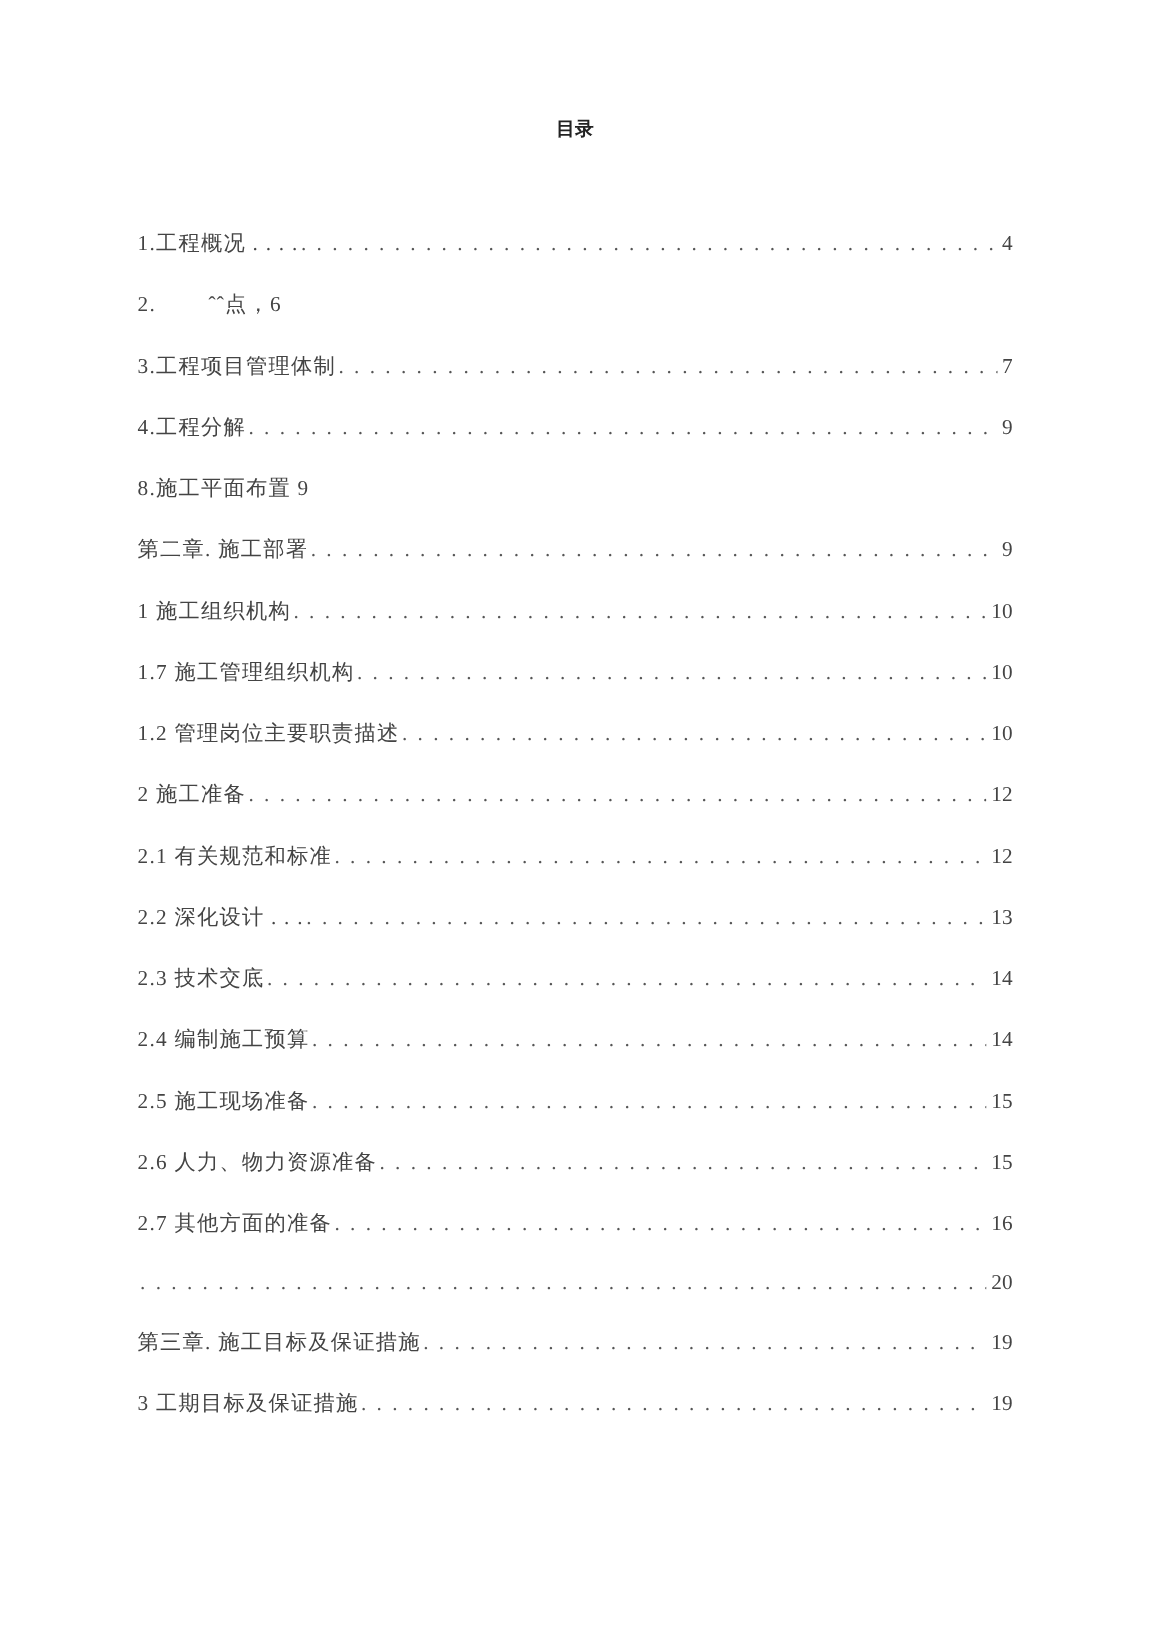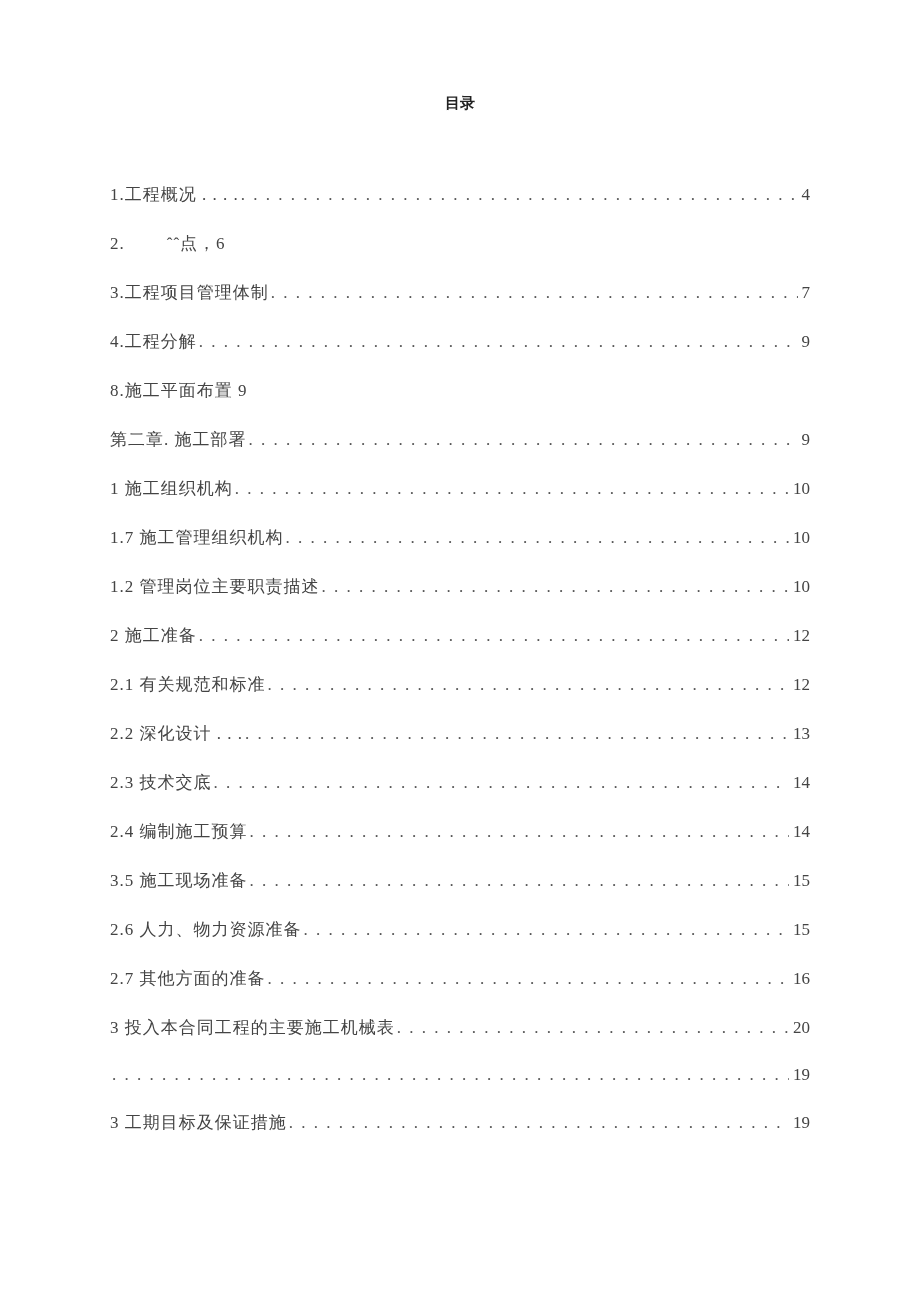--- a/index.html
+++ b/index.html
@@ -137,40 +137,40 @@
         <span class="toc-label">2.3 技术交底</span>
         <span class="toc-dots"></span>
         <span class="toc-page">14</span>
       </div>
       <div class="toc-row">
         <span class="toc-label">2.4 编制施工预算</span>
         <span class="toc-dots"></span>
         <span class="toc-page">14</span>
       </div>
       <div class="toc-row">
-        <span class="toc-label">3.5 施工现场准备</span>
+        <span class="toc-label">2.5 施工现场准备</span>
         <span class="toc-dots"></span>
         <span class="toc-page">15</span>
       </div>
       <div class="toc-row">
         <span class="toc-label">2.6 人力、物力资源准备</span>
         <span class="toc-dots"></span>
         <span class="toc-page">15</span>
       </div>
       <div class="toc-row">
         <span class="toc-label">2.7 其他方面的准备</span>
         <span class="toc-dots"></span>
         <span class="toc-page">16</span>
       </div>
       <div class="toc-row">
-        <span class="toc-label">3 投入本合同工程的主要施工机械表</span>
         <span class="toc-dots"></span>
         <span class="toc-page">20</span>
       </div>
       <div class="toc-row">
+        <span class="toc-label">第三章. 施工目标及保证措施</span>
         <span class="toc-dots"></span>
         <span class="toc-page">19</span>
       </div>
       <div class="toc-row">
         <span class="toc-label">3 工期目标及保证措施</span>
         <span class="toc-dots"></span>
         <span class="toc-page">19</span>
       </div>
     </div>
 

